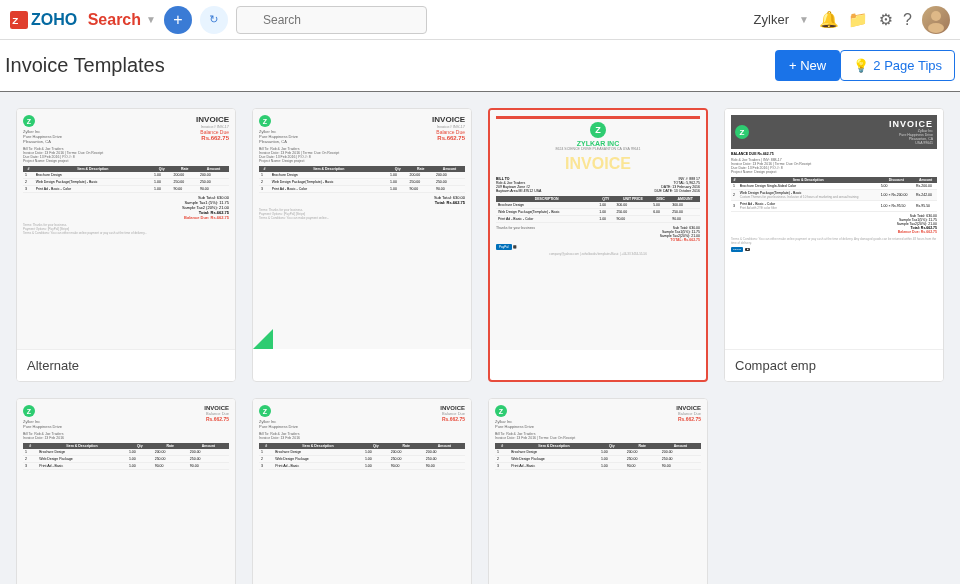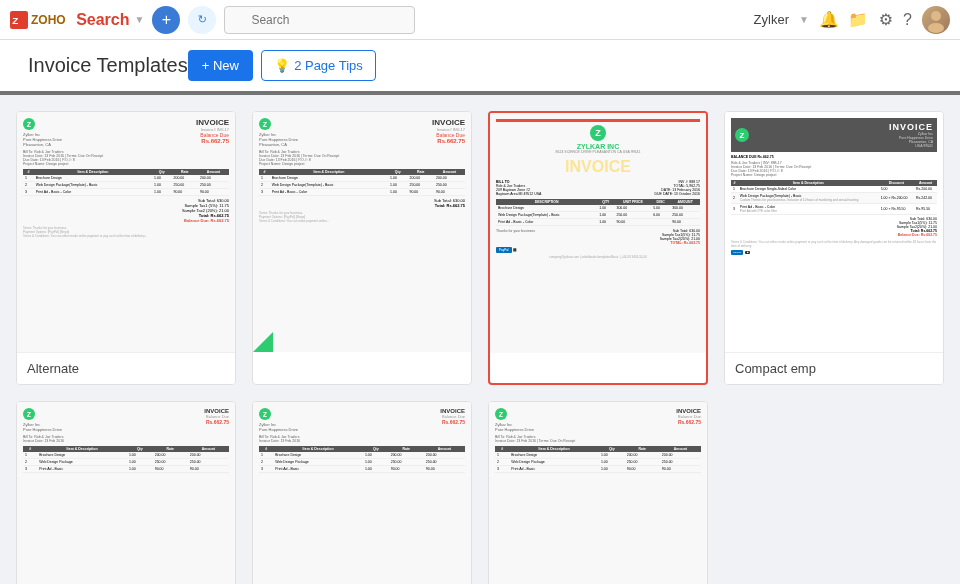--- a/index.html
+++ b/index.html
@@ -9,41 +9,41 @@
     .topnav {
       background: #fff;
       height: 40px;
       display: flex;
       align-items: center;
       padding: 0 10px;
       border-bottom: 1px solid #ddd;
       gap: 8px;
     }
     .logo { font-size: 16px; font-weight: bold; color: #e03e2d; display: flex; align-items: center; gap: 3px; }
-    .logo span { color: #a16207; font-size: 12px; }
+    .logo span { color: #0369a1; font-size: 16px; }
     .nav-icon-btn { width: 28px; height: 28px; border-radius: 50%; background: #e8f4ff; border: none; cursor: pointer; display: flex; align-items: center; justify-content: center; color: #3a7bd5; font-size: 14px; }
     .search-bar { flex: 1; max-width: 280px; height: 28px; border: 1px solid #ccc; border-radius: 4px; padding: 0 8px 0 26px; font-size: 12px; background: #f9f9f9; position: relative; }
     .search-wrap { position: relative; flex: 1; max-width: 280px; }
     .search-wrap::before { content: '🔍'; position: absolute; left: 6px; top: 5px; font-size: 12px; }
     .nav-right { margin-left: auto; display: flex; align-items: center; gap: 10px; }
     .user-name { font-size: 13px; color: #444; }
     .nav-right-icon { font-size: 16px; color: #666; cursor: pointer; }
     .avatar { width: 28px; height: 28px; border-radius: 50%; background: #aaa; overflow: hidden; display: flex; align-items: center; justify-content: center; font-size: 11px; color: #fff; }
 
     
     .page-header {
       background: #fff;
-      padding: 10px 28px;
-      border-bottom: 4px solid #737373;
+      padding: 10px 5px;
+      border-bottom: 1px solid #737373;
       display: flex;
       align-items: center;
-      justify-content: flex-start;
+      justify-content: space-between;
     }
     .page-title { font-size: 20px; color: #333; font-weight: 400; }
-    .header-actions { display: flex; gap: 8px; }
+    .header-actions { display: flex; gap: 0; }
     .btn-new { background: #1a73e8; color: #fff; border: none; padding: 7px 14px; border-radius: 4px; font-size: 13px; cursor: pointer; display: flex; align-items: center; gap: 4px; }
     .btn-page-tips { background: #fff; color: #1a73e8; border: 1px solid #1a73e8; padding: 7px 12px; border-radius: 4px; font-size: 13px; cursor: pointer; display: flex; align-items: center; gap: 4px; }
 
     
     .main-content { padding: 16px 16px; overflow-y: auto; height: calc(584px - 40px - 52px); }
     .templates-grid { display: grid; grid-template-columns: repeat(4, 1fr); gap: 16px; }
 
     
     .template-card { background: #fff; border: 1px solid #e0e0e0; border-radius: 4px; overflow: hidden; }
     .template-preview { height: 240px; background: #f8f8f8; overflow: hidden; position: relative; display: flex; align-items: center; justify-content: center; }

